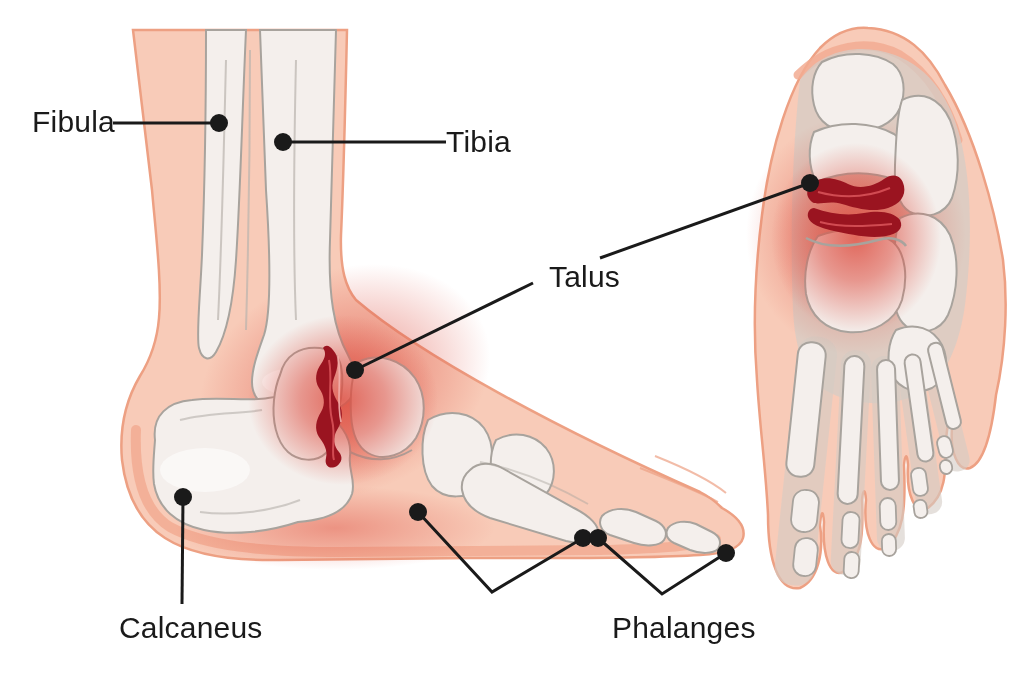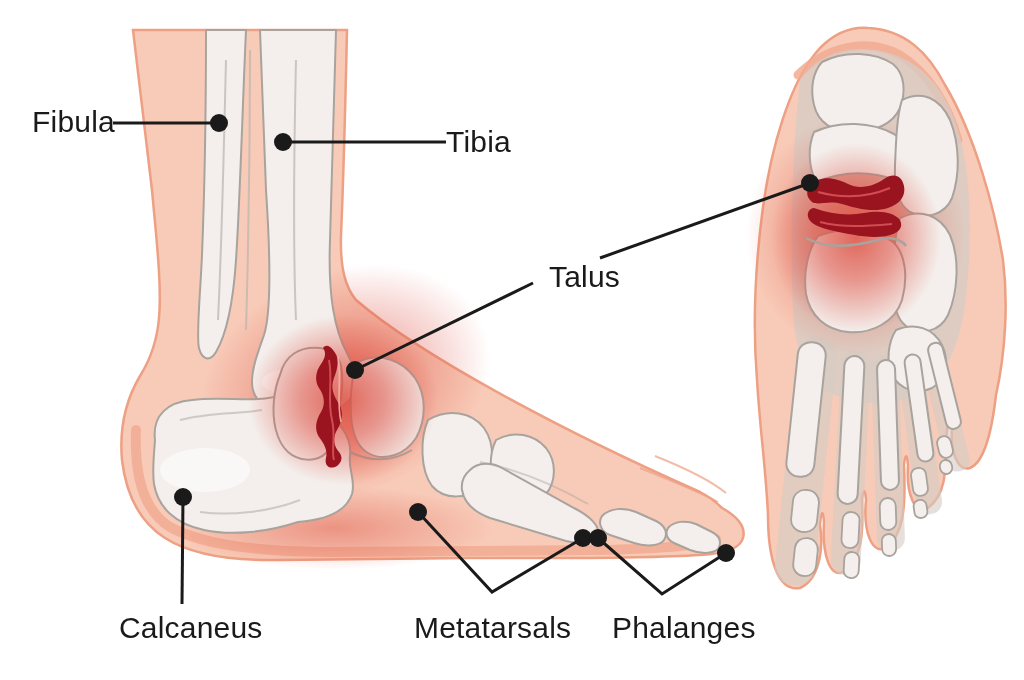--- a/index.html
+++ b/index.html
@@ -230,15 +230,14 @@
       <circle cx="583" cy="538" r="9"></circle>
       <circle cx="598" cy="538" r="9"></circle>
       <circle cx="726" cy="553" r="9"></circle>
     </g>
   </svg>
 
   <div class="anat-label lbl-fibula">Fibula</div>
   <div class="anat-label lbl-tibia">Tibia</div>
   <div class="anat-label lbl-talus">Talus</div>
   <div class="anat-label lbl-calcaneus">Calcaneus</div>
-  <div class="anat-label lbl-metatarsals">Metatarsals</div>
   <div class="anat-label lbl-phalanges">Phalanges</div>
 </div>
 
 </body></html>

